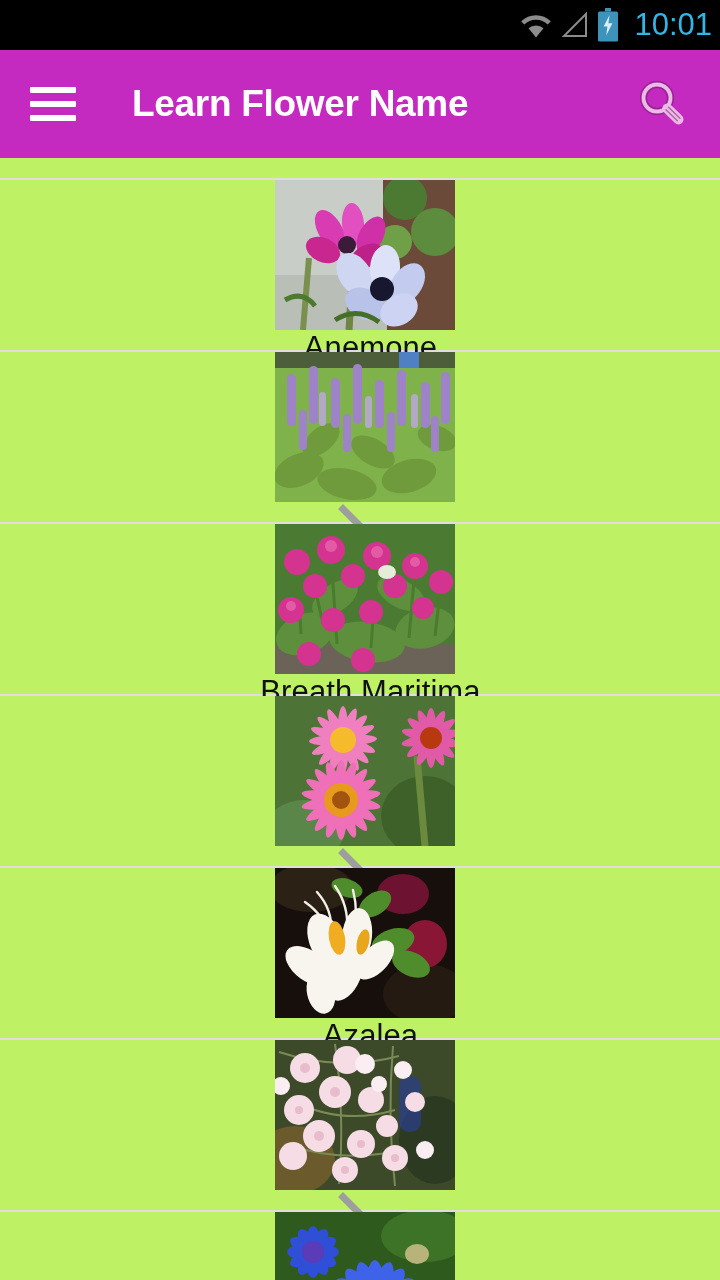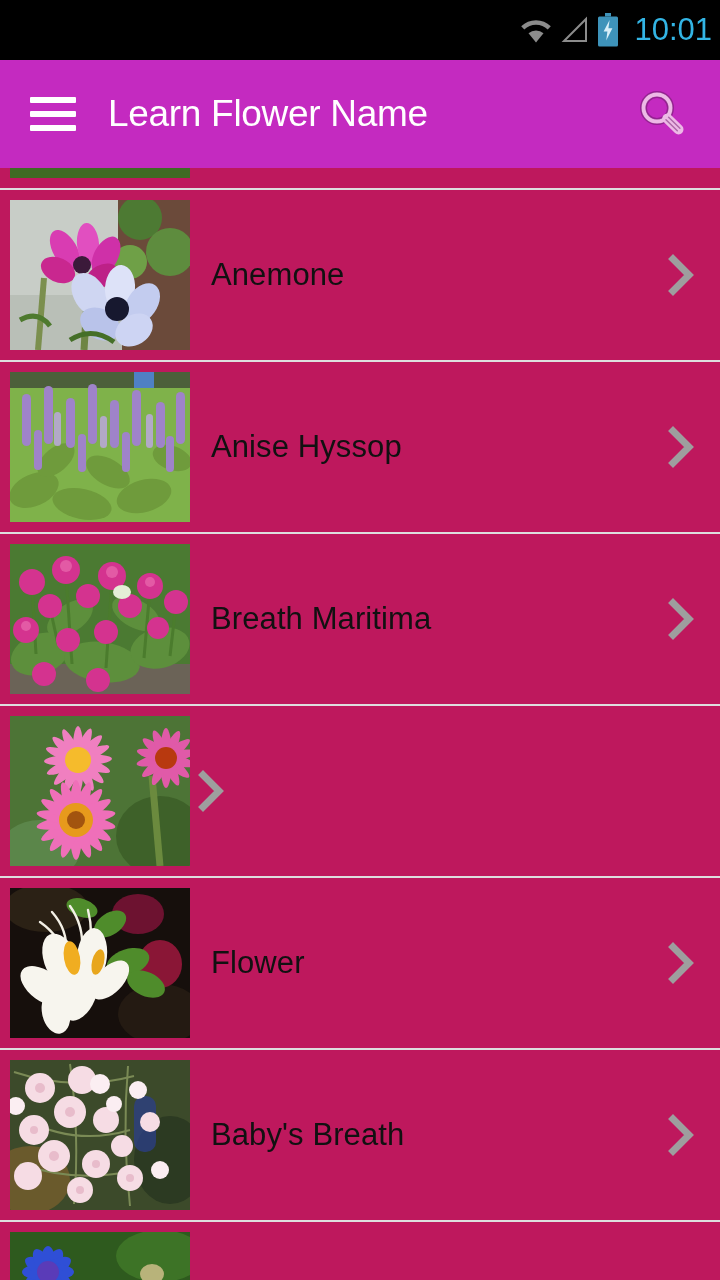--- a/index.html
+++ b/index.html
@@ -17,21 +17,21 @@
     width: 720px;
     height: 1280px;
     overflow: hidden;
     background: #ffffff;
   }
 
   
   .status-bar {
     position: relative;
     width: 100%;
-    height: 60px;
+    height: 50px;
     background: #000000;
     display: flex;
     align-items: center;
     justify-content: flex-end;
     padding-right: 8px;
   }
   .status-icons {
     display: flex;
     align-items: center;
     gap: 6px;
@@ -72,22 +72,22 @@
   .hamburger span {
     display: block;
     width: 100%;
     height: 6px;
     background: #ffffff;
     border-radius: 1px;
   }
   .app-title {
     color: #ffffff;
     font-size: 37px;
-    font-weight: normal;
-    margin-left: 32px;
+    font-weight: bold;
+    margin-left: 56px;
     letter-spacing: -0.3px;
     white-space: nowrap;
     flex: 1 1 auto;
   }
   .search-btn {
     width: 64px;
     height: 64px;
     flex: 0 0 auto;
     display: flex;
     align-items: center;
@@ -109,25 +109,26 @@
     position: absolute;
     left: 0;
     top: -150px;      
     width: 100%;
   }
 
   .list-row {
     position: relative;
     width: 100%;
     height: 172px;
-    background: #be185d;
+    background: #bef264;
     display: flex;
     align-items: center;
     border-bottom: 2px solid #dedede;
     cursor: pointer;
+    flex-direction: column;
   }
 
   .thumb {
     width: 180px;
     height: 150px;
     margin-left: 10px;
     flex: 0 0 auto;
     overflow: hidden;
     position: relative;
     background: #cfcfcf;
@@ -289,21 +290,20 @@
               <rect x="112" y="60" width="8" height="40" rx="4"></rect>
               <rect x="156" y="64" width="8" height="36" rx="4"></rect>
             </g>
             <g fill="#bca8dd" opacity="0.85">
               <rect x="44" y="40" width="7" height="34" rx="3.5"></rect>
               <rect x="90" y="44" width="7" height="32" rx="3.5"></rect>
               <rect x="136" y="42" width="7" height="34" rx="3.5"></rect>
             </g>
           </svg>
         </div>
-        <div class="row-label">Anise Hyssop</div>
         <div class="chevron">
           <svg viewBox="0 0 40 46">
               <path d="M13 7 L29 23 L13 39" fill="none" stroke="#9e9e9e" stroke-width="7" stroke-linecap="square" stroke-linejoin="miter"></path>
             </svg>
         </div>
       </div>
 
       <div class="list-row">
         <div class="thumb">
           <svg class="scene" viewBox="0 0 180 150" preserveAspectRatio="xMidYMid slice">
@@ -450,21 +450,21 @@
               <ellipse cx="82" cy="68" rx="15" ry="28" transform="rotate(6 82 68)"></ellipse>
               <ellipse cx="34" cy="98" rx="15" ry="27" transform="rotate(-54 34 98)"></ellipse>
               <ellipse cx="70" cy="106" rx="16" ry="28" transform="rotate(22 70 106)"></ellipse>
               <ellipse cx="100" cy="92" rx="13" ry="24" transform="rotate(44 100 92)"></ellipse>
               <ellipse cx="46" cy="124" rx="14" ry="22" transform="rotate(-12 46 124)"></ellipse>
             </g>
             <ellipse cx="62" cy="70" rx="8" ry="17" fill="#f0ad21" transform="rotate(-10 62 70)"></ellipse>
             <ellipse cx="88" cy="74" rx="6" ry="13" fill="#e8a61c" transform="rotate(14 88 74)"></ellipse>
           </svg>
         </div>
-        <div class="row-label">Flower</div>
+        <div class="row-label">Azalea</div>
         <div class="chevron">
           <svg viewBox="0 0 40 46">
               <path d="M13 7 L29 23 L13 39" fill="none" stroke="#9e9e9e" stroke-width="7" stroke-linecap="square" stroke-linejoin="miter"></path>
             </svg>
         </div>
       </div>
 
       <div class="list-row">
         <div class="thumb">
           <svg class="scene" viewBox="0 0 180 150" preserveAspectRatio="xMidYMid slice">
@@ -506,21 +506,20 @@
                 <circle cx="60" cy="52" r="5"></circle>
                 <circle cx="44" cy="96" r="5"></circle>
                 <circle cx="86" cy="104" r="4"></circle>
                 <circle cx="24" cy="70" r="4"></circle>
                 <circle cx="70" cy="130" r="4"></circle>
                 <circle cx="120" cy="118" r="4"></circle>
               </g>
             </g>
           </svg>
         </div>
-        <div class="row-label">Baby's Breath</div>
         <div class="chevron">
           <svg viewBox="0 0 40 46">
               <path d="M13 7 L29 23 L13 39" fill="none" stroke="#9e9e9e" stroke-width="7" stroke-linecap="square" stroke-linejoin="miter"></path>
             </svg>
         </div>
       </div>
 
       <div class="list-row">
         <div class="thumb">
           <svg class="scene" viewBox="0 0 180 150" preserveAspectRatio="xMidYMid slice">

